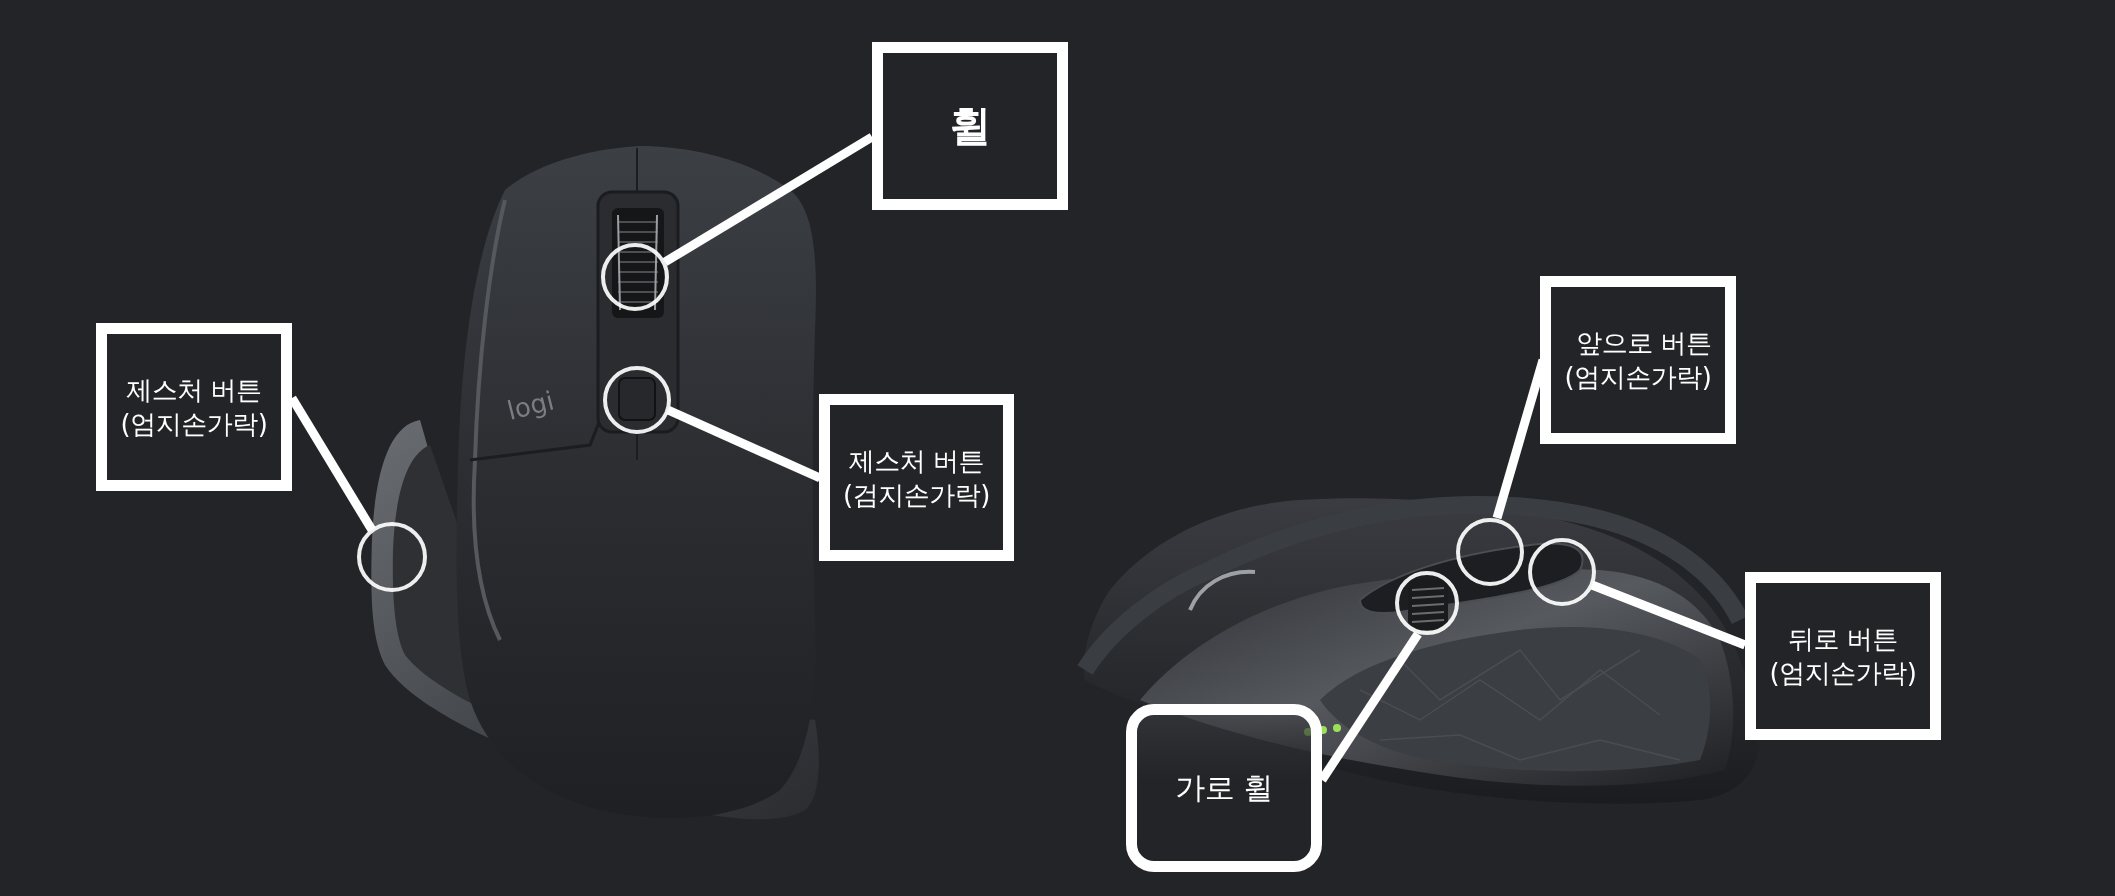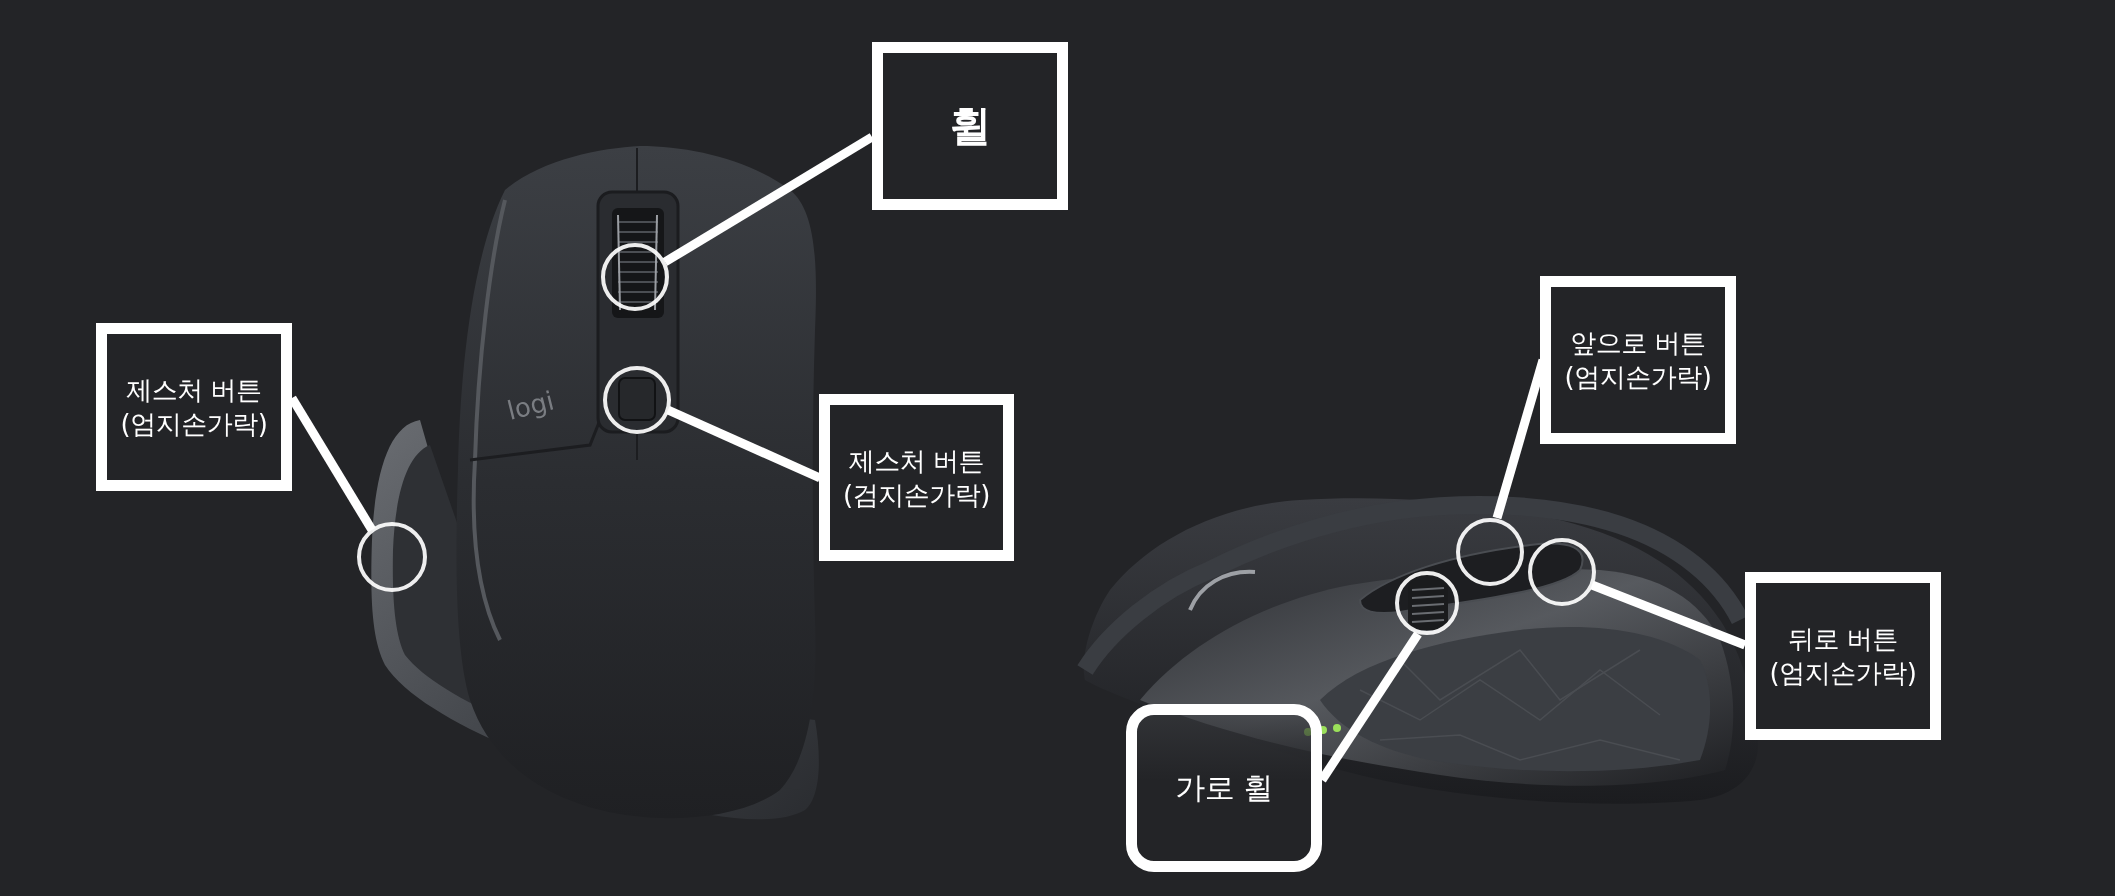--- a/index.html
+++ b/index.html
@@ -151,21 +151,21 @@
   <div class="label-box filled" style="left:96px;top:323px;width:196px;height:168px;">
     <span class="label-text">제스처 버튼
 (엄지손가락)</span>
   </div>
 
   <div class="label-box filled" style="left:819px;top:394px;width:195px;height:167px;">
     <span class="label-text">제스처 버튼
 (검지손가락)</span>
   </div>
 
-  <div class="label-box filled" style="left:1540px;top:276px;width:196px;height:168px;">
+  <div class="label-box filled" style="left:1540px;top:276px;width:196px;height:168px;text-align:right;">
     <span class="label-text">앞으로 버튼
 (엄지손가락)</span>
   </div>
 
   <div class="label-box filled" style="left:1745px;top:572px;width:196px;height:168px;text-align:center;">
     <span class="label-text">뒤로 버튼
 (엄지손가락)</span>
   </div>
 
   <div class="label-box" style="left:1126px;top:704px;width:196px;height:168px;background:linear-gradient(180deg, rgba(60,62,66,0.55) 0%, rgba(35,36,39,0.95) 45%, #232427 100%);border-radius:28px;">

